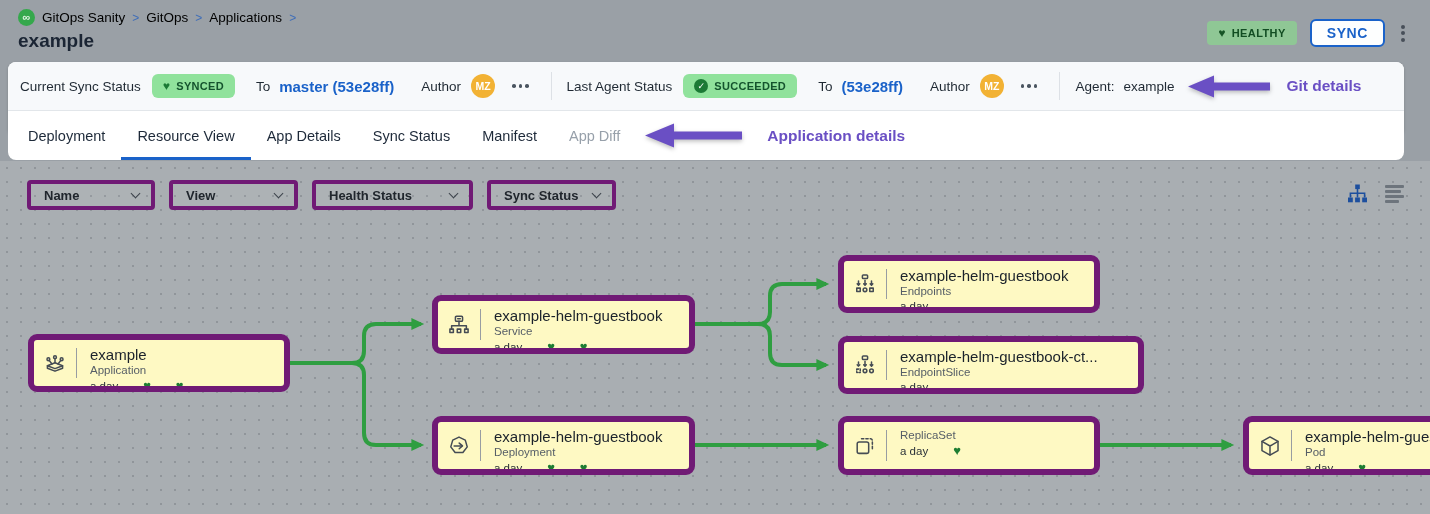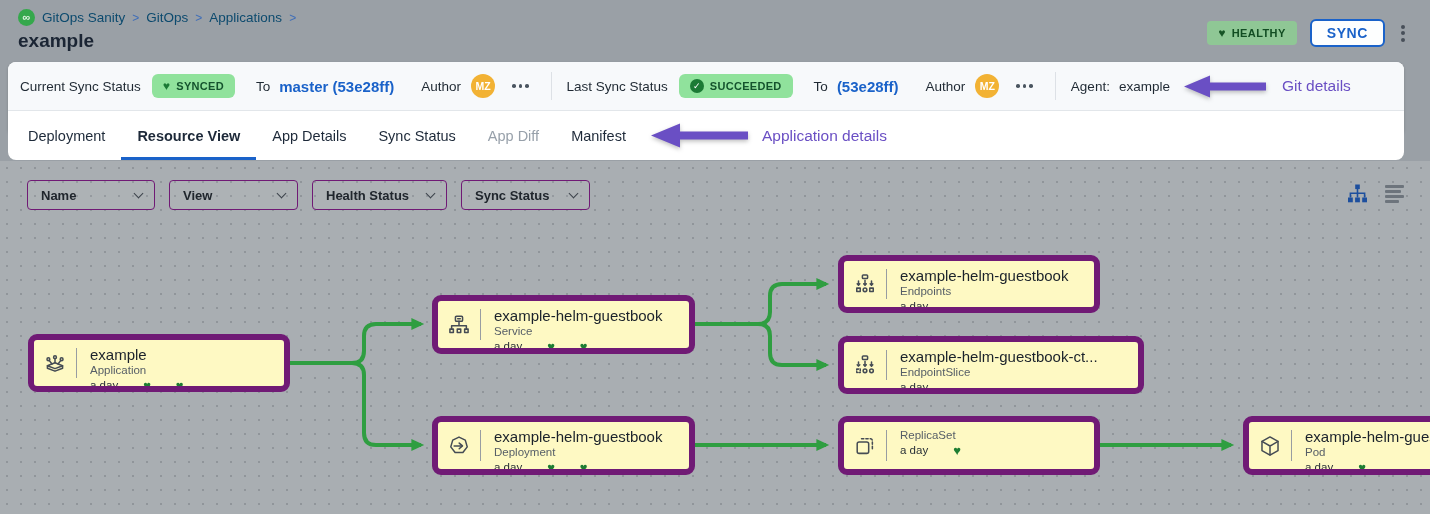--- a/index.html
+++ b/index.html
@@ -6,21 +6,21 @@
   html,body { width:1430px; height:514px; overflow:hidden; }
   body {
     position:relative;
     font-family:"Liberation Sans","DejaVu Sans",sans-serif;
     background:#9aa0a6;
     color:#1f2933;
   }
   
   .breadcrumb { position:absolute; top:9px; left:18px; display:flex; align-items:center; gap:7px; font-size:13.5px; font-weight:500; }
   .crumb-logo { width:17px; height:17px; border-radius:50%; background:#35a84c; color:#e8f5e9; font-size:11px; font-weight:700; display:flex; align-items:center; justify-content:center; line-height:1; }
-  .crumb-link { color:#0c4a6e; cursor:pointer; }
+  .crumb-link { color:#000000; cursor:pointer; }
   .crumb-sep { color:#3f6db8; font-size:12px; }
   .page-title { position:absolute; top:30px; left:18px; font-size:19px; font-weight:700; color:#1b2534; }
   .header-right { position:absolute; top:19px; right:22px; display:flex; align-items:center; gap:13px; }
   .health-badge { display:flex; align-items:center; gap:6px; background:#8fc795; color:#124d22; font-size:11px; font-weight:700; letter-spacing:.4px; padding:5px 11px; border-radius:4px; }
   .health-badge .hrt { font-size:12px; color:#175426; }
   .sync-btn { background:#fdfefe; border:2px solid #1a62c9; color:#1a62c9; font-size:14px; font-weight:700; letter-spacing:.6px; border-radius:6px; padding:3px 15px; height:28px; cursor:pointer; font-family:inherit; }
   .kebab { display:flex; flex-direction:column; gap:2.5px; padding:3px; cursor:pointer; }
   .kebab span { width:4px; height:4px; border-radius:50%; background:#474f59; }
   
   .panel { position:absolute; left:8px; top:62px; width:1396px; height:74px; background:#fff; border-radius:8px; box-shadow:0 1px 3px rgba(0,0,0,.18); }
@@ -30,51 +30,51 @@
   .pill .chk { width:14px; height:14px; border-radius:50%; background:#1b7a35; color:#fff; font-size:9px; display:flex; align-items:center; justify-content:center; }
   .to-label { margin-left:21px; color:#1f2933; }
   .git-link { margin-left:9px; color:#1a62c9; font-weight:700; font-size:15px; cursor:pointer; }
   .author-label { margin-left:27px; }
   .avatar { width:24px; height:24px; border-radius:50%; background:#f2b234; color:#fff; font-size:10.5px; font-weight:700; display:flex; align-items:center; justify-content:center; margin-left:10px; }
   .dots3 { display:flex; gap:3px; margin-left:15px; cursor:pointer; padding:4px 2px; }
   .dots3 span { width:3.5px; height:3.5px; border-radius:50%; background:#4a5560; }
   .vdiv { width:1px; height:28px; background:#dde1e6; margin:0 15px 0 20px; }
   .agent-label { font-weight:400; }
   .agent-value { margin-left:9px; }
-  .annot { color:#6a4fc4; font-weight:400; font-size:15.5px; }
+  .annot { color:#6a4fc4; font-weight:700; font-size:15.5px; }
   .annot-arrow { filter:drop-shadow(0 2px 2px rgba(0,0,0,.25)); }
   .git-arrow { margin-left:14px; }
   .git-annot { margin-left:16px; }
   
   .tabs-row { display:flex; align-items:stretch; height:49px; padding-left:4px; background:#fff; border-radius:0 0 8px 8px; }
   .tab { display:flex; align-items:center; padding:0 16px; font-size:14.5px; color:#1d2939; cursor:pointer; border-bottom:3px solid transparent; border-top:3px solid transparent; }
-  .tab.active { font-weight:700; border-bottom-color:#1a62c9; }
+  .tab.active { font-weight:400; border-bottom-color:#1a62c9; }
   .tab.disabled { color:#97a0aa; }
   .tabs-row .annot-arrow { align-self:center; margin-left:9px; }
-  .tabs-row .annot { align-self:center; margin-left:14px; }
+  .tabs-row .annot { align-self:center; margin-left:25px; }
   
   .canvas { position:absolute; left:0; top:161px; width:1430px; height:353px;
     background-color:#a9aeb2;
     background-image:radial-gradient(circle,#90959a 1.1px,transparent 1.2px);
     background-size:14px 14px; }
   .filters { position:absolute; left:27px; top:180px; display:flex; gap:14px; z-index:5; }
-  .chip { display:flex; align-items:center; justify-content:space-between; height:30px; padding:0 12px 0 13px; border:1px solid #701a75; border-radius:4px; background:rgba(255,255,255,0.05); font-size:13px; font-weight:700; color:#20262d; cursor:pointer; }
+  .chip { display:flex; align-items:center; justify-content:space-between; height:30px; padding:0 12px 0 13px; border:4px solid #701a75; border-radius:4px; background:rgba(255,255,255,0.05); font-size:13px; font-weight:700; color:#20262d; cursor:pointer; }
   .chev { width:7px; height:7px; border-right:1.8px solid #3c434b; border-bottom:1.8px solid #3c434b; transform:rotate(45deg); margin-top:-3px; }
   .view-toggles { position:absolute; right:26px; top:184px; display:flex; align-items:center; gap:17px; z-index:5; }
   .view-btn { cursor:pointer; display:flex; align-items:center; }
   .list-icon { display:flex; flex-direction:column; gap:2.6px; }
   .list-icon span { height:2.6px; background:#6d747c; border-radius:1px; }
   
   .edges { position:absolute; left:0; top:0; width:1430px; height:514px; z-index:1; pointer-events:none; }
   .node { position:absolute; z-index:2; display:flex; background:#fef9c3; border:6px solid #701a75; border-radius:9px; cursor:pointer; overflow:hidden; }
   .node-iconcol { width:43px; display:flex; align-items:center; justify-content:center; border-right:1px solid #989da2; margin:8px 0; flex:0 0 43px; }
   .node-body { padding:6px 10px 5px 13px; overflow:hidden; }
   .node-title { font-size:15px; color:#1b222b; white-space:nowrap; }
   .node-kind { font-size:11.5px; color:#565e67; margin-top:1px; }
-  .node-meta { font-size:11.5px; color:#2a3138; margin-top:3px; display:flex; }
+  .node-meta { font-size:11.5px; color:#2a3138; margin-top:3px; display:flex; align-items:center; }
   .node-meta .heart { color:#1e7d32; font-size:13px; margin-left:25px; line-height:1; }
   .nicon { stroke:#454c54; fill:none; stroke-width:1.4; stroke-linejoin:round; stroke-linecap:round; }
 </style>
 </head>
 <body>
 
 <div class="breadcrumb">
   <span class="crumb-logo">∞</span>
   <span class="crumb-link">GitOps Sanity</span>
   <span class="crumb-sep">&gt;</span>
@@ -108,21 +108,21 @@
     <span class="to-label">To</span>
     <span class="git-link">master (53e28ff)</span>
     <span class="author-label">Author</span>
     <span class="avatar">MZ</span>
     <span class="dots3">
         <span></span>
         <span></span>
         <span></span>
       </span>
     <span class="vdiv"></span>
-    <span>Last Sync Status</span>
+    <span>Last Agent Status</span>
     <span class="pill">
       <span class="chk">✓</span>
       <span>SUCCEEDED</span>
     </span>
     <span class="to-label">To</span>
     <span class="git-link">(53e28ff)</span>
     <span class="author-label">Author</span>
     <span class="avatar">MZ</span>
     <span class="dots3">
         <span></span>
@@ -135,41 +135,41 @@
     <svg class="annot-arrow git-arrow" width="82" height="25" viewBox="0 0 82 25">
       <polygon points="0,12.5 26,1.5 26,8.5 82,8.5 82,16.5 26,16.5 26,23.5" fill="#6a4fc4"></polygon>
     </svg>
     <span class="annot git-annot">Git details</span>
   </div>
   <div class="tabs-row">
     <div class="tab">Deployment</div>
     <div class="tab active">Resource View</div>
     <div class="tab">App Details</div>
     <div class="tab">Sync Status</div>
+    <div class="tab">Manifest</div>
     <div class="tab disabled">App Diff</div>
-    <div class="tab">Manifest</div>
     <svg class="annot-arrow" width="97" height="27" viewBox="0 0 97 27">
       <polygon points="0,13.5 29,1.5 29,9.5 97,9.5 97,17.5 29,17.5 29,25.5" fill="#6a4fc4"></polygon>
     </svg>
     <span class="annot">Application details</span>
   </div>
 </div>
 
 <div class="canvas"></div>
 
 <div class="filters">
   <div class="chip" style="width:128px">
     <span>Name</span>
     <span class="chev"></span>
   </div>
   <div class="chip" style="width:129px">
     <span>View</span>
     <span class="chev"></span>
   </div>
-  <div class="chip" style="width:135px">
+  <div class="chip" style="width:161px">
     <span>Health Status</span>
     <span class="chev"></span>
   </div>
   <div class="chip" style="width:129px">
     <span>Sync Status</span>
     <span class="chev"></span>
   </div>
 </div>
 
 <div class="view-toggles">

